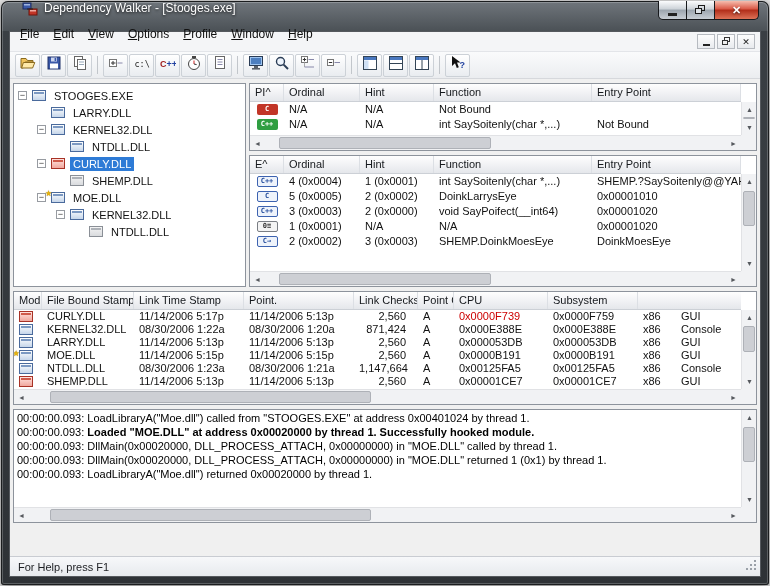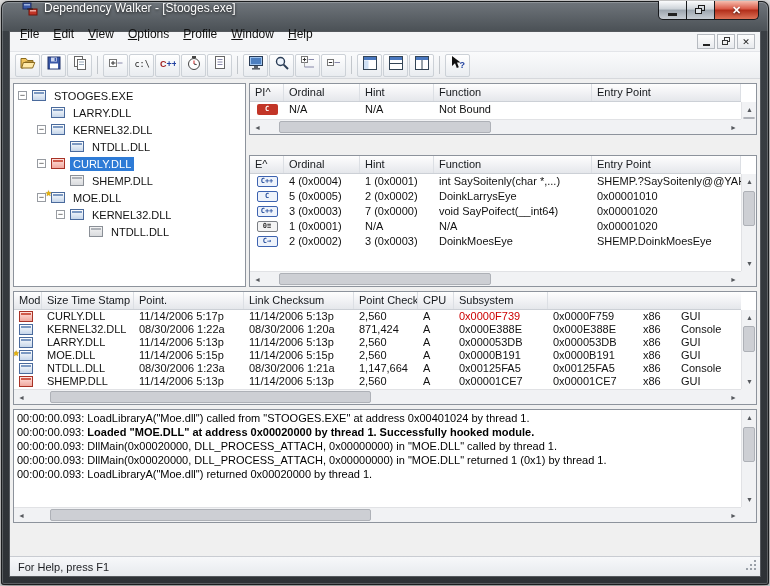--- a/index.html
+++ b/index.html
@@ -64,34 +64,34 @@
 
   
   .fx{display:inline-flex;align-items:center;justify-content:center;width:21px;height:11px;border-radius:2px;
     font-family:"DejaVu Sans Mono",monospace;font-weight:bold;font-size:7px;flex:none}
   .fx.import-unresolved-icon{background:#c23527;color:#fff}
   .fx.import-cpp-icon{background:#2f9e41;color:#fff}
   .fx.export-cpp-icon,.fx.export-c-icon,.fx.export-forward-icon{background:#eef3fb;border:1px solid #3c62b0;color:#274f9e}
   .fx.export-ordinal-icon{background:#f4f4f4;border:1px solid #7a7e84;color:#333}
 
   
-  #imports-panel{left:239px;top:4px;right:3px;height:52px}
+  #imports-panel{left:239px;top:4px;right:3px;height:68px}
   #exports-panel{left:239px;top:76px;right:3px;height:132px}
   #modules-panel{left:3px;top:212px;right:3px;height:114px}
   #log-panel{left:3px;top:330px;right:3px;height:114px}
 
   .list-head{position:absolute;left:0;top:0;right:15px;height:18px;overflow:hidden;
     background:linear-gradient(#fefefe,#f0f1f4 55%,#e5e7eb);border-bottom:1px solid #ccd0d6}
   .hcell{font-size:11px;color:#16191d;padding:2px 5px 0;border-right:1px solid #dcdfe4;white-space:nowrap;overflow:hidden}
   .list-body{position:absolute;left:0;top:18px;right:15px;bottom:15px;background:#fff;overflow:hidden}
   .lrow{align-items:center;height:15px}
   #modules-panel .lrow{height:13px}
   .cell{font-size:11px;line-height:15px;padding:0 5px;white-space:nowrap;overflow:hidden;color:#111}
   #modules-panel .cell{line-height:13px}
-  #modules-panel .lrow .cell:nth-child(5){text-align:left;padding-right:12px}
+  #modules-panel .lrow .cell:nth-child(5){text-align:right;padding-right:12px}
   .icell{display:flex;align-items:center;justify-content:center;padding:0;overflow:visible}
   .err{color:var(--err)}
 
   .g-funcs{display:grid;grid-template-columns:34px 76px 74px 158px 1fr}
   .g-mods{display:grid;grid-template-columns:28px 92px 110px 110px 64px 36px 94px 90px 38px 90px}
 
   
   #log-panel .log-area{position:absolute;left:0;top:0;right:15px;bottom:15px;background:#fff;overflow:hidden;padding:2px 0 0 3px}
   .log-line{height:14px;font-size:11px;white-space:nowrap;overflow:hidden;color:#000}
   .log-line.bold .log-text{font-weight:bold}
@@ -410,41 +410,41 @@
               <div class="cell">5 (0x0005)</div>
               <div class="cell">2 (0x0002)</div>
               <div class="cell">DoinkLarrysEye</div>
               <div class="cell">0x00001010</div>
             </div>
             <div class="lrow g-funcs">
               <div class="cell icell">
                 <span class="fx export-cpp-icon">C++</span>
               </div>
               <div class="cell">3 (0x0003)</div>
-              <div class="cell">7 (0x0000)</div>
+              <div class="cell">2 (0x0000)</div>
               <div class="cell">void SayPoifect(__int64)</div>
               <div class="cell">0x00001020</div>
             </div>
             <div class="lrow g-funcs">
               <div class="cell icell">
                 <span class="fx export-ordinal-icon">0≡</span>
               </div>
               <div class="cell">1 (0x0001)</div>
               <div class="cell">N/A</div>
               <div class="cell">N/A</div>
               <div class="cell">0x00001020</div>
             </div>
             <div class="lrow g-funcs">
               <div class="cell icell">
                 <span class="fx export-forward-icon">C→</span>
               </div>
               <div class="cell">2 (0x0002)</div>
               <div class="cell">3 (0x0003)</div>
+              <div class="cell">SHEMP.DoinkMoesEye</div>
               <div class="cell">DoinkMoesEye</div>
-              <div class="cell">SHEMP.DoinkMoesEye</div>
             </div>
           </div>
       <div class="hscroll">
             <span class="sb-btn">◄</span>
             <span class="sb-track">
               <span class="sb-thumb"></span>
             </span>
             <span class="sb-btn">►</span>
           </div>
           <div class="vscroll">
@@ -453,21 +453,22 @@
               <span class="sb-thumb"></span>
             </span>
             <span class="sb-btn">▼</span>
           </div>
           <div class="sb-corner"></div>
         </div>
 
       <div class="panel scrollable" id="modules-panel">
         <div class="list-head g-mods">
             <div class="hcell">Module ^</div>
-            <div class="hcell">Size Time Stamp</div>
+            <div class="hcell">File Bound Stamp</div>
+            <div class="hcell">Link Time Stamp</div>
             <div class="hcell">Point.</div>
             <div class="hcell">Link Checksum</div>
             <div class="hcell">Point Checksum</div>
             <div class="hcell">CPU</div>
             <div class="hcell">Subsystem</div>
           </div>
         <div class="list-body">
             <div class="lrow g-mods">
               <div class="cell icell">
                 <span class="chip module-error-icon"></span>

